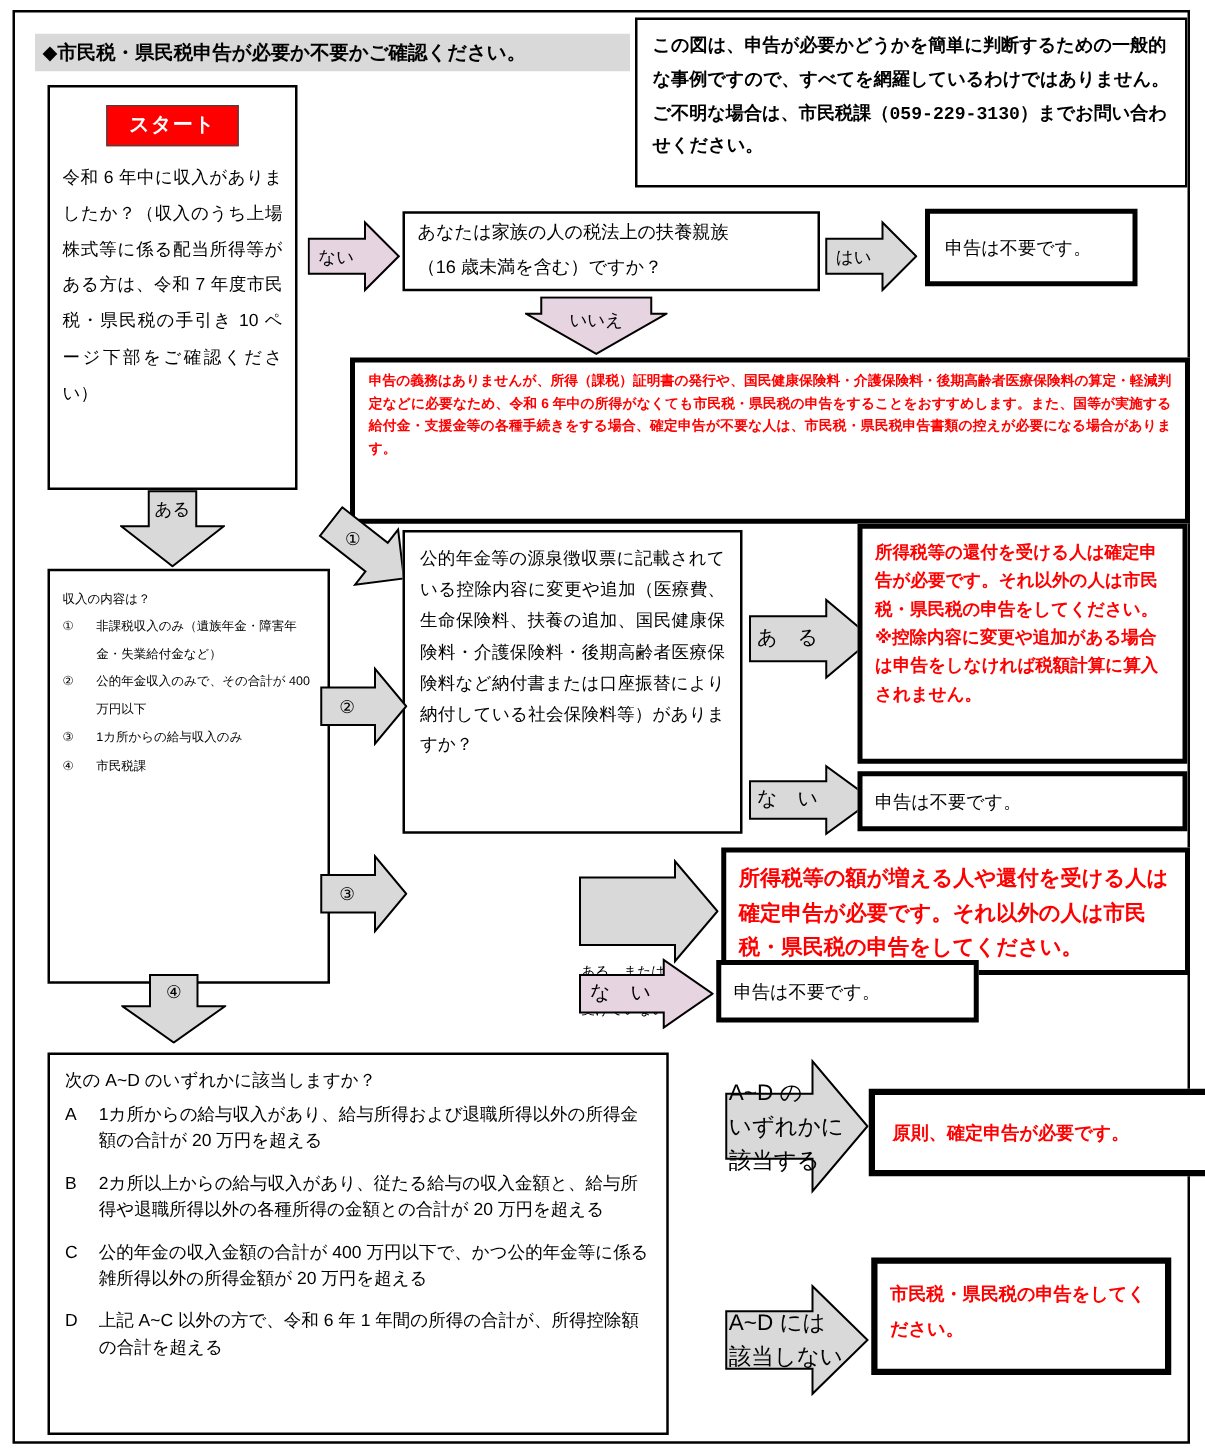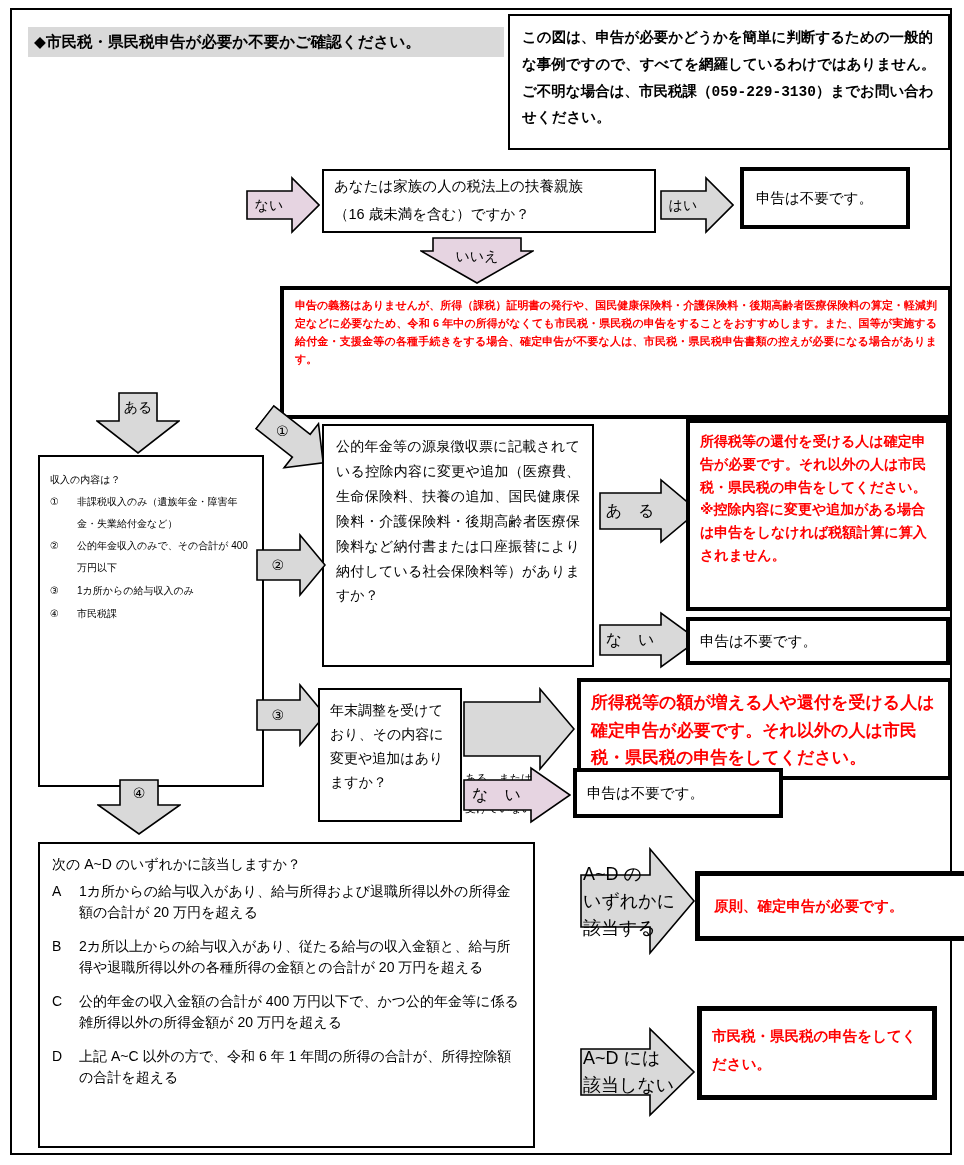--- a/index.html
+++ b/index.html
@@ -76,20 +76,24 @@
 </head>
 <body>
 
 <div class="canvas">
   <div class="frame"></div>
 
   <div class="title">◆市民税・県民税申告が必要か不要かご確認ください。</div>
 
   <div class="box info">この図は、申告が必要かどうかを簡単に判断するための一般的な事例ですので、すべてを網羅しているわけではありません。ご不明な場合は、市民税課（059-229-3130）までお問い合わせください。</div>
 
+  <div class="box start">
+    <div class="badge">スタート</div>
+    <div class="start-text jp">令和 6 年中に収入がありましたか？（収入のうち上場株式等に係る配当所得等がある方は、令和 7 年度市民税・県民税の手引き 10 ページ下部をご確認ください）</div>
+  </div>
 
   <div class="arr a-nai1">
     <svg viewBox="0 0 74 58" preserveAspectRatio="none">
         <polygon class="fill-pink" vector-effect="non-scaling-stroke" points="1,15 46,15 46,2 73,29 46,56 46,43 1,43"></polygon>
       </svg>
     <div class="lab tail"><span>ない</span></div>
   </div>
 
   <div class="box q-dependent center-v prel">あなたは家族の人の税法上の扶養親族
 （16 歳未満を含む）ですか？</div>
@@ -174,21 +178,20 @@
 
   <div class="box thick result2 center-v">申告は不要です。</div>
 
   <div class="arr a-route3">
     <svg viewBox="0 0 70 64" preserveAspectRatio="none">
         <polygon class="fill-gray" vector-effect="non-scaling-stroke" points="1,17 44,17 44,2 69,32 44,62 44,47 1,47"></polygon>
       </svg>
     <div class="lab tail"><span>③</span></div>
   </div>
 
-  <div class="box q-yearend">年末調整を受けており、その内容に変更や追加はありますか？</div>
 
   <div class="arr a-adjust-yes">
     <svg viewBox="0 0 112 84" preserveAspectRatio="none">
         <polygon class="fill-gray" vector-effect="non-scaling-stroke" points="1,15 77,15 77,2 111,42 77,82 77,69 1,69"></polygon>
       </svg>
     <div class="lab small"><span>ある、または
 年末調整を
 受けていない</span></div>
   </div>
 

